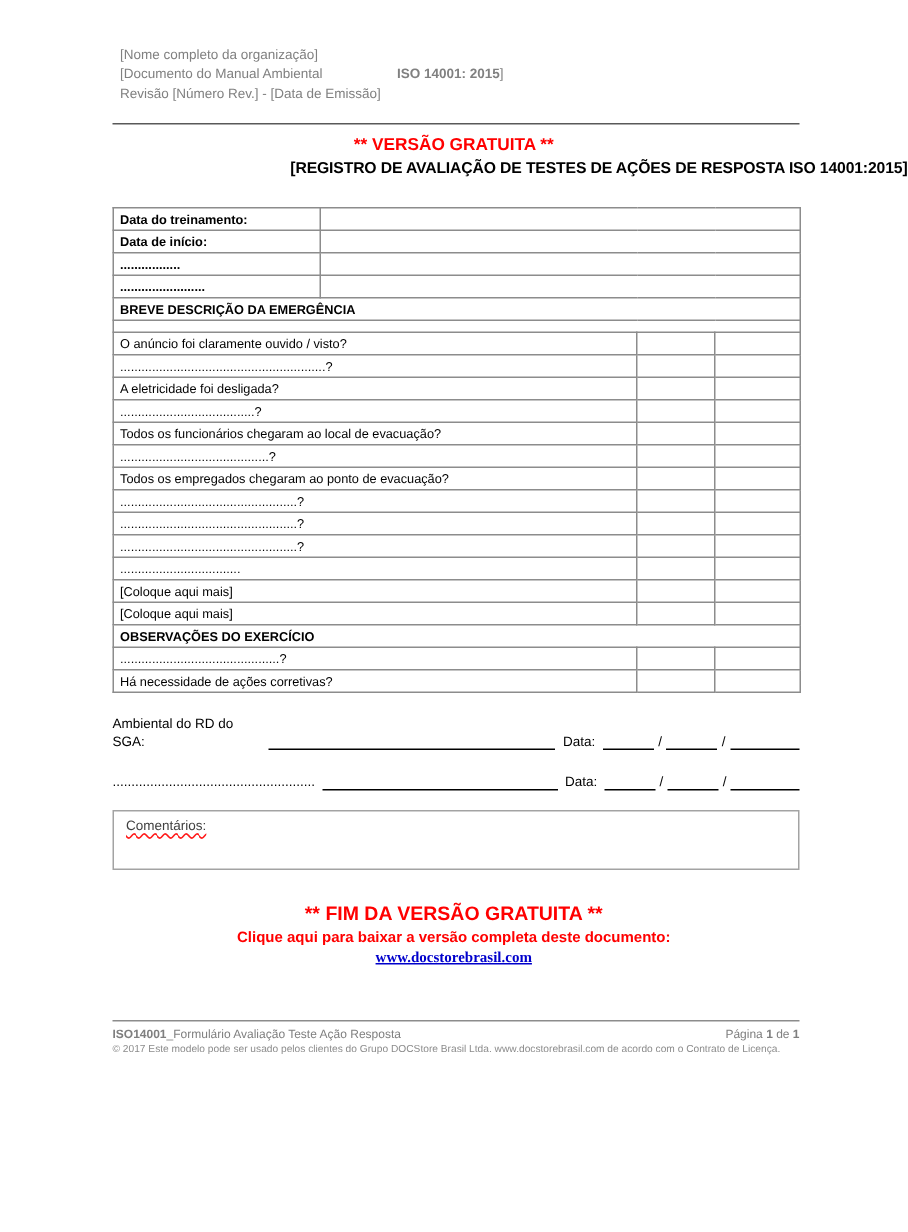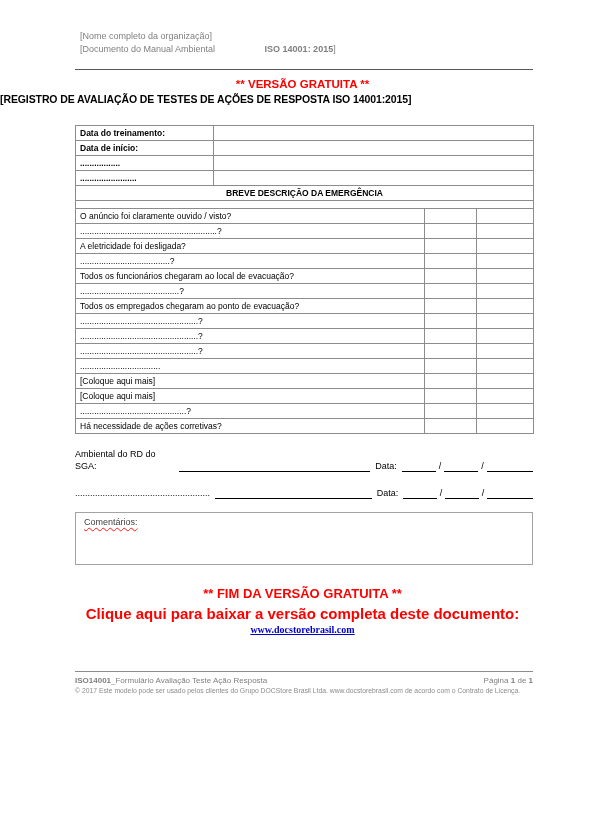--- a/index.html
+++ b/index.html
@@ -9,62 +9,62 @@
     background: #ffffff;
     font-family: "Liberation Sans", sans-serif;
     color: #000;
     position: relative;
     overflow: hidden;
   }
   .gray-header { margin: 30px 72px 0 80px; font-size: 9px; line-height: 13px; color: #808080; }
   .gray-header .b { font-weight: bold; padding-left: 47px; }
   .rule { border: none; border-top: 1px solid #595959; margin: 13px 72px 0 75px; }
   .free-title { margin-top: 8px; text-align: center; color: #ff0000; font-weight: bold; font-size: 11.5px; }
-  .doc-title { margin-top: 3px; text-align: left; font-weight: bold; font-size: 10.5px; letter-spacing: -0.1px; }
+  .doc-title { margin-top: 3px; text-align: right; font-weight: bold; font-size: 10.5px; letter-spacing: -0.1px; }
 
   table.form {
     border-collapse: collapse; table-layout: fixed;
     margin: 20px 0 0 75px; width: 458px;
     font-size: 8.5px;
   }
   table.form td {
     border: 1px solid #8c8c8c;
     padding: 0 4px; height: 15px; line-height: 11px;
     vertical-align: middle; overflow: hidden; white-space: nowrap;
   }
   table.form tr.thin td { height: 8px; }
   .b { font-weight: bold; }
-  .center { text-align: center; }
+  .center { text-align: left; }
 
   .sig-row {
     display: flex; align-items: flex-end;
     margin: 0 72px 0 75px; font-size: 9px; line-height: 12px;
   }
   .sig-row.first { margin-top: 14px; }
   .sig-row.second { margin-top: 15px; }
   .seg { border-bottom: 1px solid #000; height: 11px; display: inline-block; }
   .seg.long1 { width: 203px; margin: 0 5px; }
   .seg.long2 { width: 168px; margin: 0 5px; }
   .seg.d1 { width: 36px; margin: 0 2px 0 5px; }
   .seg.d2 { width: 36px; margin: 0 2px; }
   .seg.d3 { width: 49px; margin: 0 0 0 2px; }
   .slash { margin: 0 1px; }
 
   .comments-box {
-    margin: 13px 72px 0 75px; height: 53px;
+    margin: 13px 72px 0 75px; height: 40px;
     border: 1px solid #a3a3a3; padding: 4px 8px; font-size: 9px;
   }
   .comments-label {
     color: #404040;
     text-decoration: underline wavy #ff1a1a 1px;
     text-underline-offset: 2px;
   }
 
   .fim-title { margin-top: 21px; text-align: center; color: #ff0000; font-weight: bold; font-size: 13px; }
-  .clique-line { margin-top: 4px; text-align: center; color: #ff0000; font-weight: bold; font-size: 15px; cursor: pointer; }
+  .clique-line { margin-top: 4px; text-align: center; color: #ff0000; font-weight: bold; font-size: 10px; cursor: pointer; }
   .site-link {
     display: block; margin-top: 2px; text-align: center;
     font-family: "Liberation Serif", serif; font-weight: bold; font-size: 10px;
     color: #0000cc; text-decoration: underline; cursor: pointer;
   }
 
   .footer-rule { border: none; border-top: 1px solid #8c8c8c; margin: 36px 72px 0 75px; }
   .footer-line1 {
     display: flex; justify-content: space-between;
     margin: 4px 72px 0 75px; font-size: 8px; color: #7f7f7f;
@@ -72,20 +72,21 @@
   .footer-line2 { margin: 2px 72px 0 75px; font-size: 6.8px; color: #8c8c8c; }
 </style>
 </head>
 <body>
 
 <div class="gray-header">
   <div>[Nome completo da organização]</div>
   <div>
     <span>[Documento do Manual Ambiental </span><span class="b">ISO 14001: 2015</span><span>]</span>
   </div>
+  <div>Revisão [Número Rev.] - [Data de Emissão]</div>
 </div>
 <hr class="rule">
 
 <div class="free-title">** VERSÃO GRATUITA **</div>
 <div class="doc-title">[REGISTRO DE AVALIAÇÃO DE TESTES DE AÇÕES DE RESPOSTA ISO 14001:2015]</div>
 
 <table class="form">
   <colgroup>
       <col style="width:138px">
       <col style="width:211px">
@@ -176,20 +177,23 @@
       <td></td>
       <td></td>
     </tr>
     <tr>
       <td colspan="2">[Coloque aqui mais]</td>
       <td></td>
       <td></td>
     </tr>
 
     <tr>
+      <td colspan="4" class="b center">OBSERVAÇÕES DO EXERCÍCIO</td>
+    </tr>
+    <tr>
       <td colspan="2">.............................................?</td>
       <td></td>
       <td></td>
     </tr>
     <tr>
       <td colspan="2">Há necessidade de ações corretivas?</td>
       <td></td>
       <td></td>
     </tr>
   </tbody>

